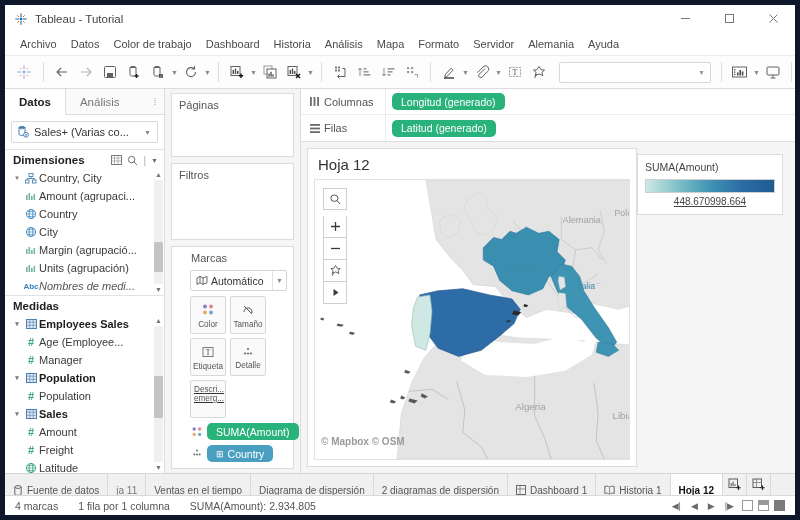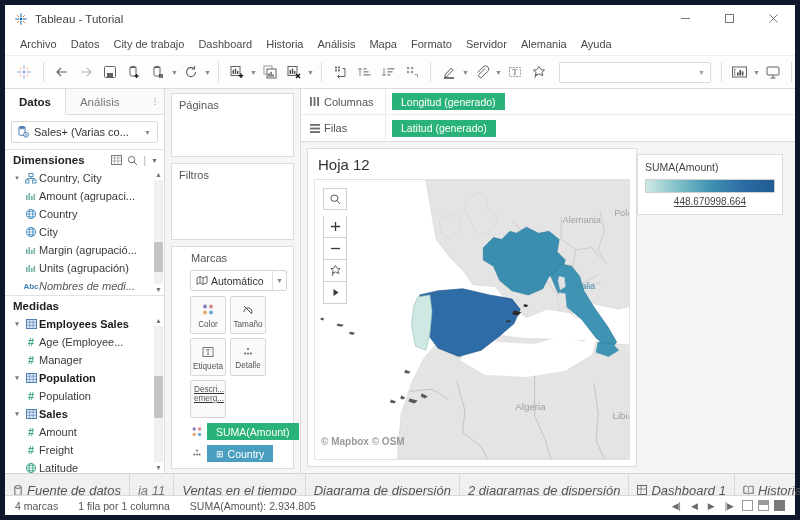--- a/index.html
+++ b/index.html
@@ -74,21 +74,21 @@
   .marks-type { margin:2px 6px 5px 6px; height:21px; border:1px solid #d5d5d5; background:#fff; border-radius:2px;
                 display:flex; align-items:center; font-size:10.5px; color:#333; padding-left:3px; }
   .marks-type .mt-ar { margin-left:auto; width:14px; text-align:center; font-size:7px; color:#8a8a8a;
                        border-left:1px solid #e2e2e2; height:100%; display:flex; align-items:center; justify-content:center;}
   .marks-grid { display:flex; flex-wrap:wrap; gap:4px; padding:0 6px; }
   .mbtn { width:36px; height:38px; border:1px solid #d7d7d7; background:#fafafa; border-radius:2px;
           display:flex; flex-direction:column; align-items:center; justify-content:center; gap:2px; }
   .mbtn .mb-lbl { font-size:8.2px; color:#555; line-height:9px; text-align:center; }
   .pills { padding:5px 6px 6px 6px; display:flex; flex-direction:column; gap:5px; }
   .pillrow { display:flex; align-items:center; gap:3px; }
-  .pill { height:17px; border-radius:0; color:#fff; font-size:10.5px; display:flex; align-items:center;
+  .pill { height:17px; border-radius:5px; color:#fff; font-size:10.5px; display:flex; align-items:center;
           padding:0 9px; white-space:nowrap; }
   .pill.green { background:#2ab27b; }
   .pill.blue { background:#4a9fc0; }
   .pill .pl-ic { margin-right:4px; font-size:9px; }
 
   
   .viz { flex:1; display:flex; flex-direction:column; min-width:0; background:#f5f5f5; }
   .shelves { background:#fff; border-bottom:1px solid #dcdcdc; }
   .shelf { height:26px; display:flex; align-items:center; border-bottom:1px solid #ececec; }
   .shelf:last-child { border-bottom:none; }
@@ -110,21 +110,21 @@
 
   
   .legendcol { width:152px; padding:6px 6px 6px 0; flex:none; display:flex; flex-direction:column; }
   .legend { background:#fff; border:1px solid #dcdcdc; padding:6px 7px 7px 7px; }
   .legend-title { font-size:10.5px; color:#444; margin-bottom:6px; }
   .legend-ramp { height:14px; border:1px solid #cfcfcf; }
   .legend-vals { display:flex; justify-content:center; font-size:10px; color:#444; margin-top:3px;text-decoration:underline; }
 
   
   .sheettabs { height:22px; background:#f0f0f0; border-top:1px solid #d4d4d4; display:flex; align-items:stretch; flex:none; }
-  .stab { display:flex; align-items:center; padding:16px 8px; font-size:13px; color:#555; border-right:1px solid #d9d9d9; white-space:nowrap;font-style:italic; }
+  .stab { display:flex; align-items:center; padding:16px 8px; font-size:10px; color:#555; border-right:1px solid #d9d9d9; white-space:nowrap; }
   .stab .st-ic { margin-right:4px; font-size:10px; color:#6a6a6a; }
   .stab.active { background:#fff; color:#111; font-weight:bold; }
   .stab.clipped { color:#777; }
   .stab-add { width:24px; display:flex; align-items:center; justify-content:center; border-right:1px solid #d9d9d9; color:#5a5a5a; }
 
   
   .status { height:20px; background:#fff; border-top:1px solid #d9d9d9; display:flex; align-items:center;
             font-size:10.5px; color:#555; flex:none; }
   .st-cell { padding:0 10px; }
   .st-spacer { flex:1; }
@@ -167,21 +167,21 @@
     <div class="winbtn close">
       <svg width="11" height="11" viewBox="0 0 11 11">
           <path d="M1.5 1.5l8 8M9.5 1.5l-8 8" stroke="#777" stroke-width="1"></path>
         </svg>
     </div>
   </div>
 
   <div class="menubar">
     <div class="menu-item">Archivo</div>
     <div class="menu-item">Datos</div>
-    <div class="menu-item">City de trabajo</div>
+    <div class="menu-item">Color de trabajo</div>
     <div class="menu-item">Dashboard</div>
     <div class="menu-item">Historia</div>
     <div class="menu-item">Análisis</div>
     <div class="menu-item">Mapa</div>
     <div class="menu-item">Formato</div>
     <div class="menu-item">Servidor</div>
     <div class="menu-item">Alemania</div>
     <div class="menu-item">Ayuda</div>
   </div>
 

